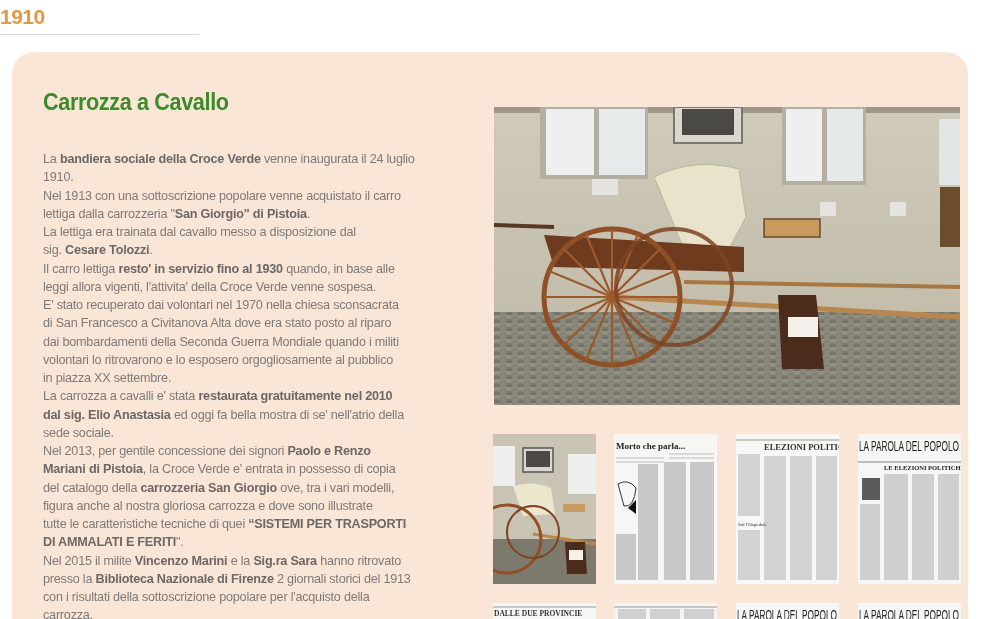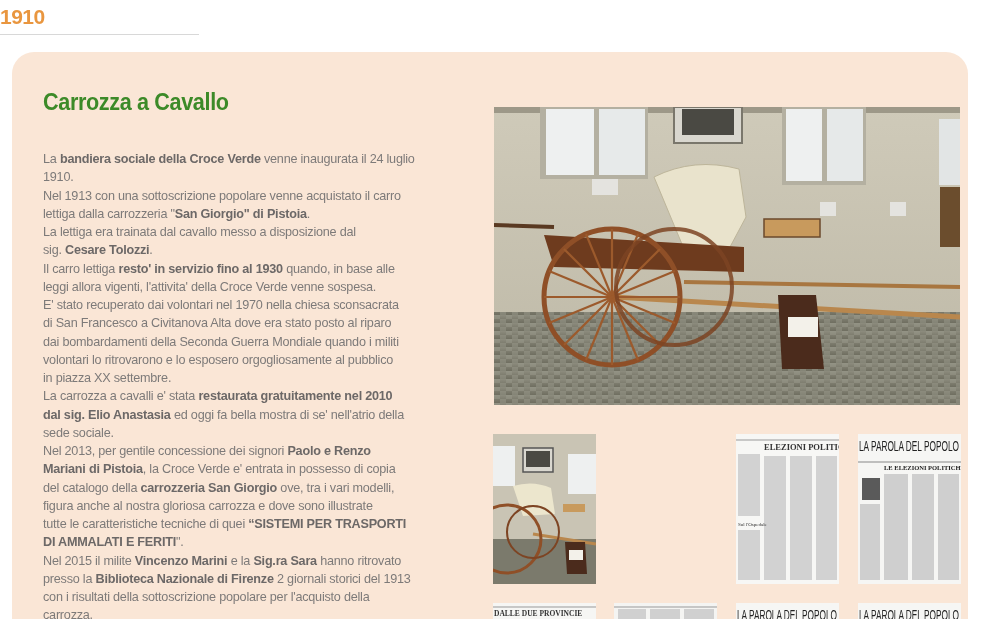--- a/index.html
+++ b/index.html
@@ -159,20 +159,40 @@
       <path d="M20 52 Q40 46 58 54 L62 80 L30 82 Z" fill="#ece6cd"></path>
       <rect x="70" y="70" width="22" height="8" fill="#c89a5d"></rect>
       <path d="M40 100 L103 110" stroke="#b9874d" stroke-width="3"></path>
       <circle cx="14" cy="105" r="34" fill="none" stroke="#8f4f27" stroke-width="3"></circle>
       <circle cx="40" cy="98" r="26" fill="none" stroke="#7d4423" stroke-width="2"></circle>
       <path d="M72 108 L92 108 L94 140 L74 140 Z" fill="#4b2b1c"></path>
       <rect x="76" y="116" width="14" height="10" fill="#f3f1ea"></rect>
     </svg>
   </div>
 
+  <div class="thumb" style="left:602px;top:382px;">
+    <svg width="103" height="150" viewBox="0 0 103 150">
+      <rect width="103" height="150" fill="#f6f6f4"></rect>
+      <text x="2" y="15" font-family="Liberation Serif, serif" font-weight="bold" font-size="9" fill="#222">Morto che parla...</text>
+      <g stroke="#bdbdbd" stroke-width="1">
+        <line x1="2" y1="24" x2="50" y2="24"></line>
+          <line x1="2" y1="28" x2="50" y2="28"></line>
+        <line x1="55" y1="20" x2="100" y2="20"></line>
+          <line x1="55" y1="24" x2="100" y2="24"></line>
+      </g>
+      <g fill="#c8c8c8">
+        <rect x="24" y="30" width="20" height="116"></rect>
+          <rect x="50" y="28" width="22" height="118"></rect>
+          <rect x="76" y="28" width="24" height="118"></rect>
+        <rect x="2" y="100" width="20" height="46"></rect>
+      </g>
+      <path d="M4 50 Q14 44 22 54 Q20 74 10 72 Z" fill="none" stroke="#333" stroke-width="1"></path>
+      <path d="M14 74 L22 66 L22 80 Z" fill="#111"></path>
+    </svg>
+  </div>
 
   <div class="thumb" style="left:724px;top:382px;">
     <svg width="103" height="150" viewBox="0 0 103 150">
       <rect width="103" height="150" fill="#f7f7f5"></rect>
       <line x1="0" y1="6" x2="103" y2="6" stroke="#999" stroke-width="1"></line>
       <text x="28" y="16" font-family="Liberation Serif, serif" font-weight="bold" font-size="8.5" fill="#333">ELEZIONI POLITICHE</text>
       <g fill="#d2d2d2">
         <rect x="2" y="20" width="22" height="62"></rect>
           <rect x="28" y="22" width="22" height="124"></rect>
           <rect x="54" y="22" width="22" height="124"></rect>

